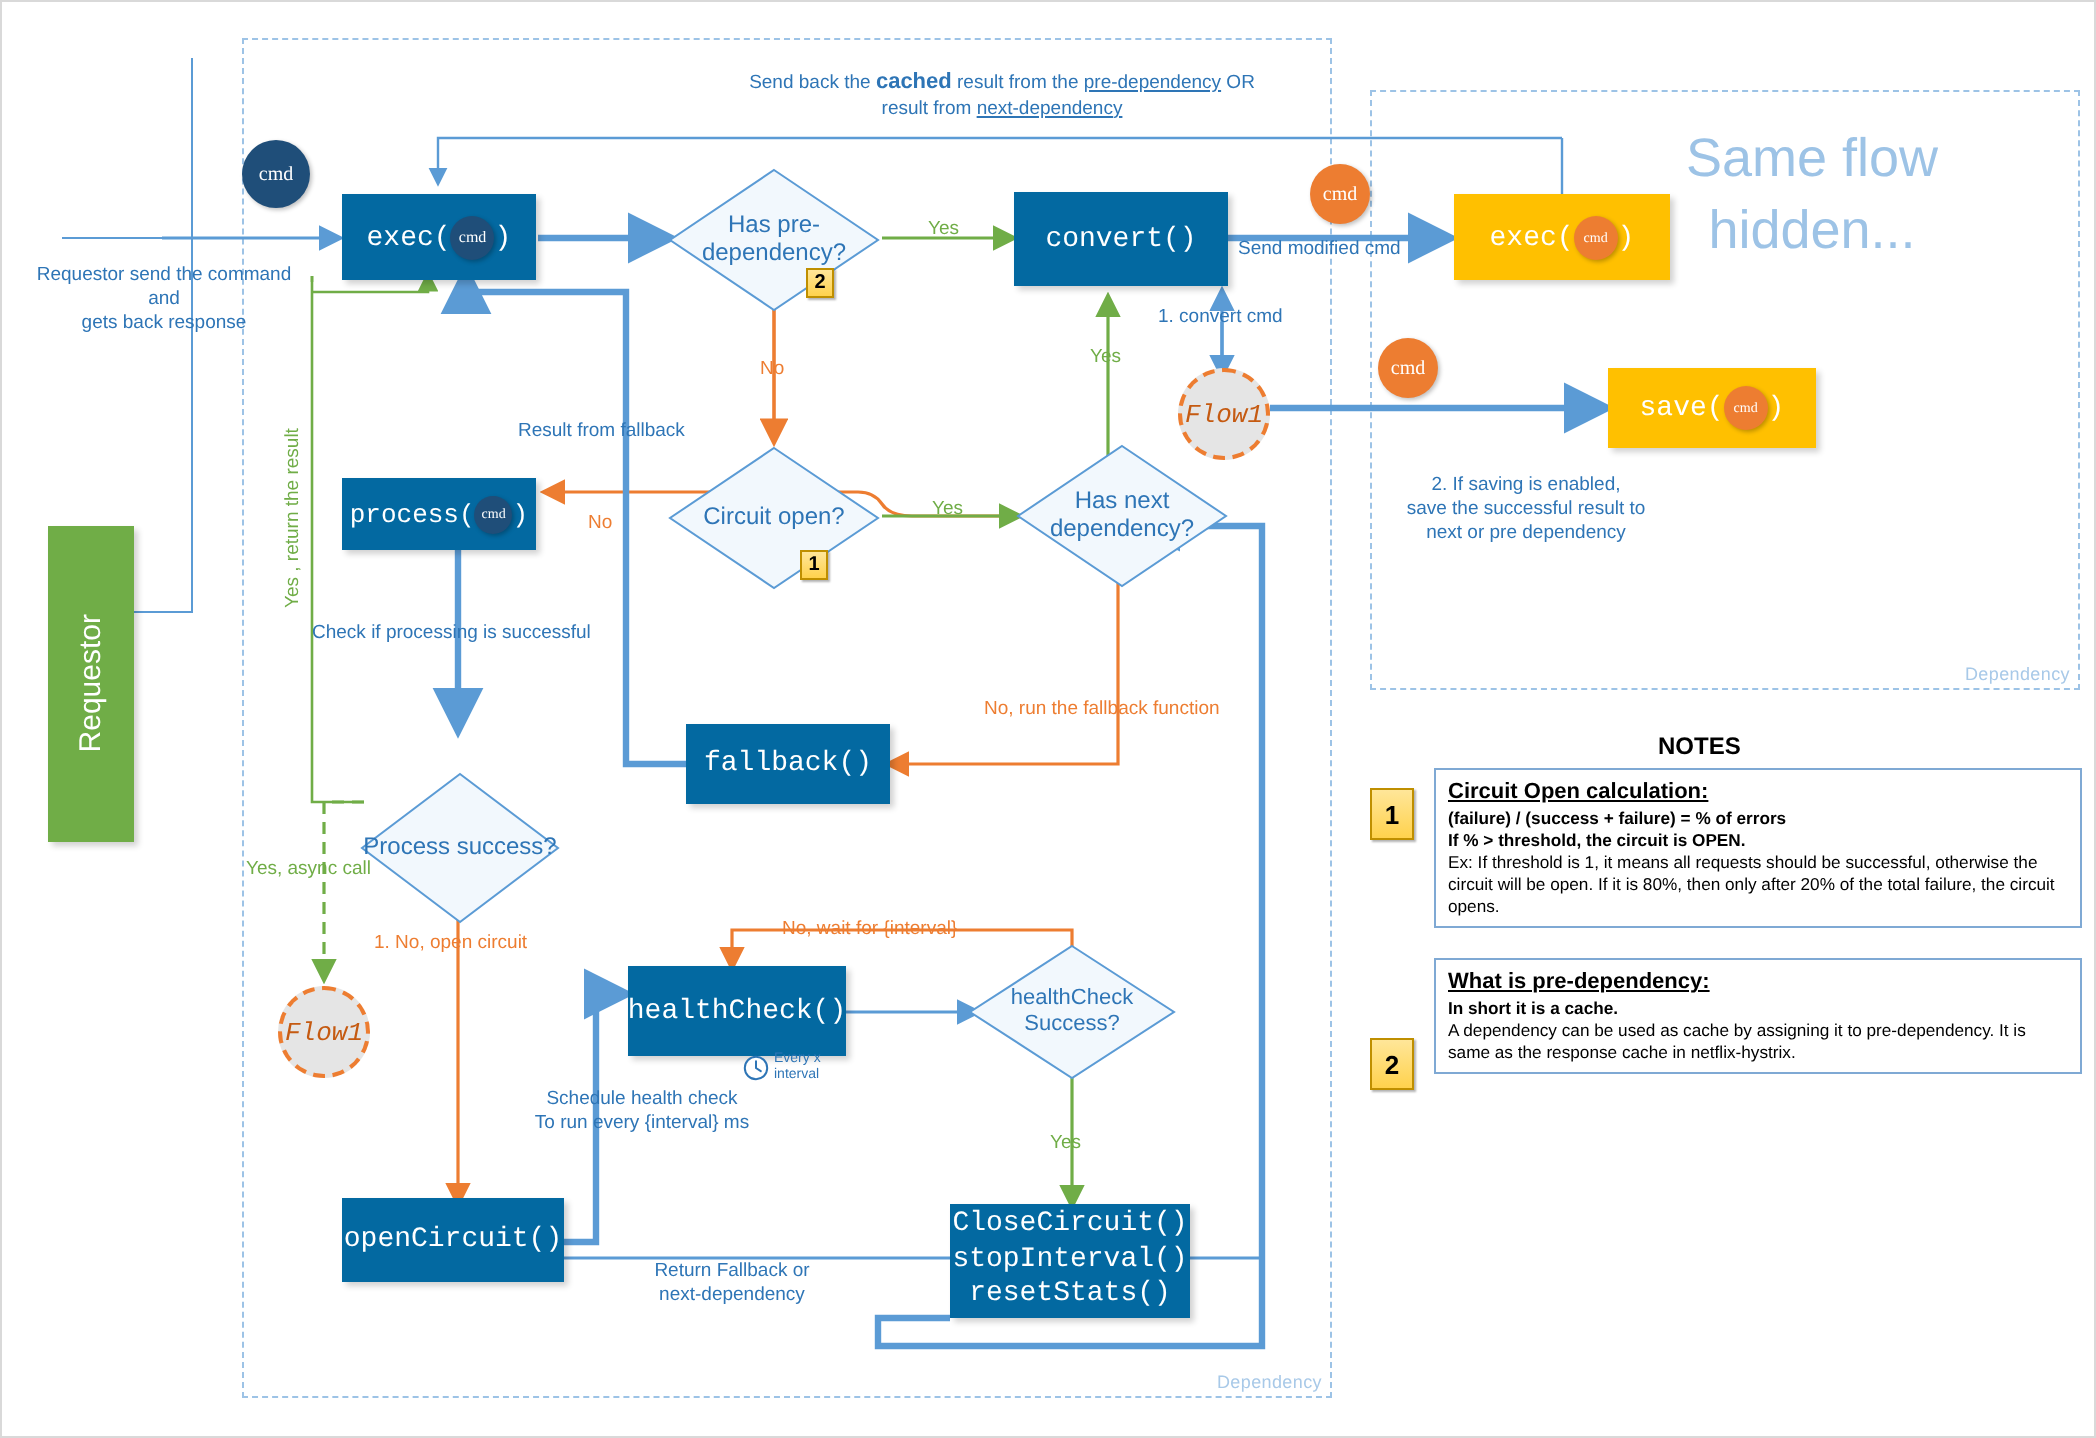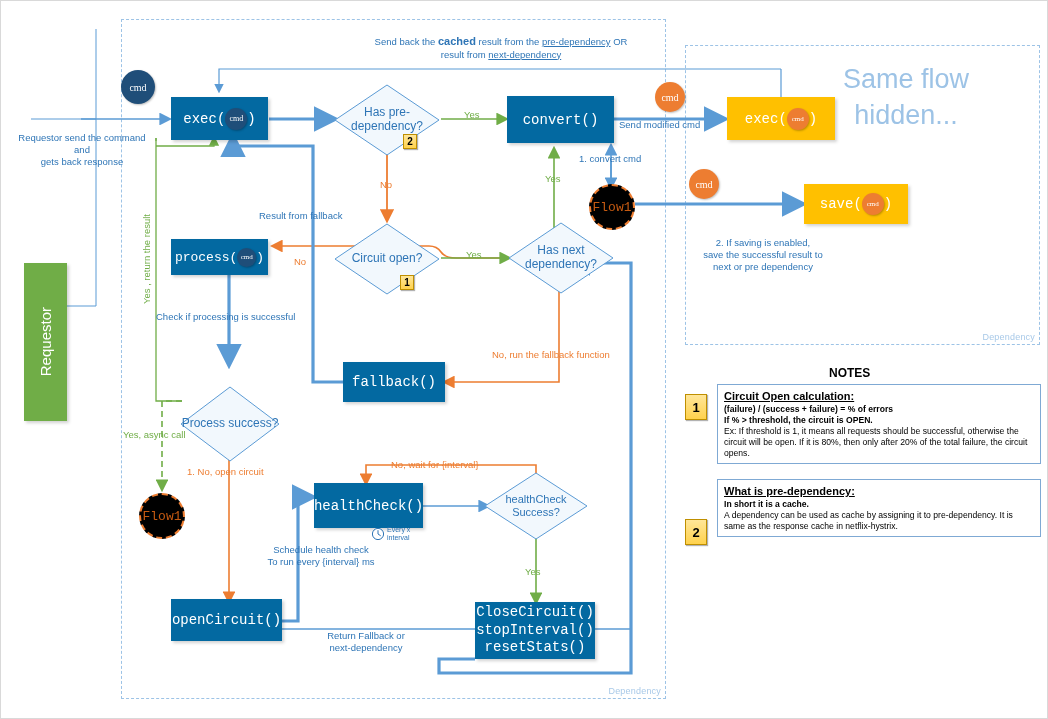--- a/index.html
+++ b/index.html
@@ -32,21 +32,21 @@
         box-shadow:1px 1px 2px rgba(0,0,0,.25);}
   .cmd-navy{background:#1f4e79;}
   .cmd-orange{background:#ed7d31;}
   .cmd-inline{display:inline-flex;width:22px;height:22px;border-radius:50%;
         align-items:center;justify-content:center;font-size:8px;vertical-align:middle;}
 
   
   .flow-circle{border:2px dashed #ed7d31;border-radius:50%;
         display:flex;align-items:center;justify-content:center;
         color:#c55a11;font-family:"Liberation Mono", monospace;font-size:13px;
-        background:#000000;}
+        background:#e5e5e5;font-style:italic;}
 
   
   .note-num{background:linear-gradient(#ffe699,#ffd24d);border:1px solid #bf8f00;
         color:#000;font-size:13px;font-weight:bold;display:flex;align-items:center;
         justify-content:center;box-shadow:1px 1px 1px rgba(0,0,0,.3);}
   .note-num.small{font-size:10px;width:14px;height:14px;}
 
   
   .lbl{position:absolute;font-size:9.5px;color:#2e75b6;line-height:1.25;text-align:right;}
   .lbl.orange{color:#ed7d31;}

